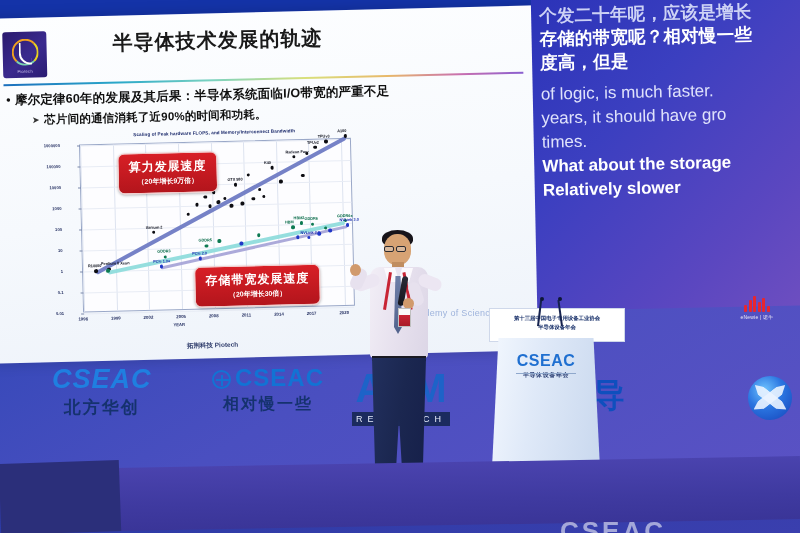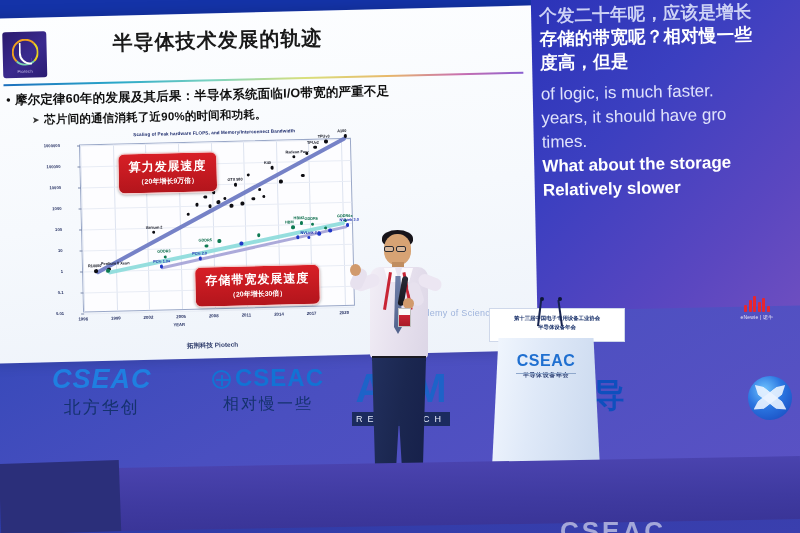--- a/index.html
+++ b/index.html
@@ -153,21 +153,21 @@
   
   .enewie { position:absolute; left:726px; top:296px; width:62px; text-align:center; }
   .enewie .bars { display:flex; justify-content:center; align-items:flex-end; gap:1.5px; height:16px; }
   .enewie .bars i { display:block; width:3px; background:#e8262f; border-radius:1px; }
   .enewie .nm { font-size:5px; color:#e9e6f5; margin-top:2px; letter-spacing:.2px; }
 
   
   .logo-strip { position:absolute; left:0; top:352px; width:800px; height:88px; }
   .sp { position:absolute; text-align:center; }
   .sp .mark { font-weight:700; color:#1273d4; letter-spacing:1px; }
-  .sp .cn { font-weight:400; color:#15326e; letter-spacing:2px; }
+  .sp .cn { font-weight:700; color:#15326e; letter-spacing:2px; }
 
   #sp-naura { left:52px; top:12px; }
   #sp-naura .mark { font-size:27px; font-style:italic; color:#1f7fe0; }
   #sp-naura .cn { font-size:17px; margin-top:1px; }
 
   #sp-amec { left:212px; top:12px; }
   #sp-amec .mark { font-size:24px; }
   #sp-amec .cn { font-size:16px; margin-top:2px; }
   .amec-ring {
     display:inline-block; width:19px; height:19px; border:2.2px solid #1273d4; border-radius:50%;

